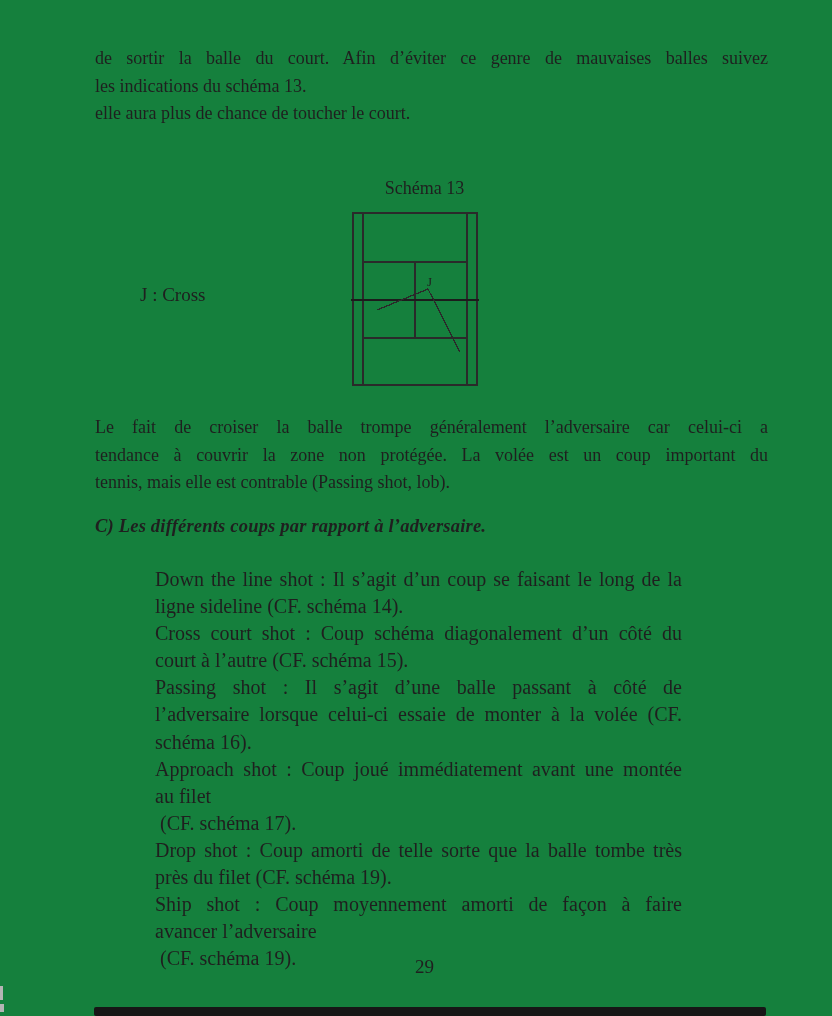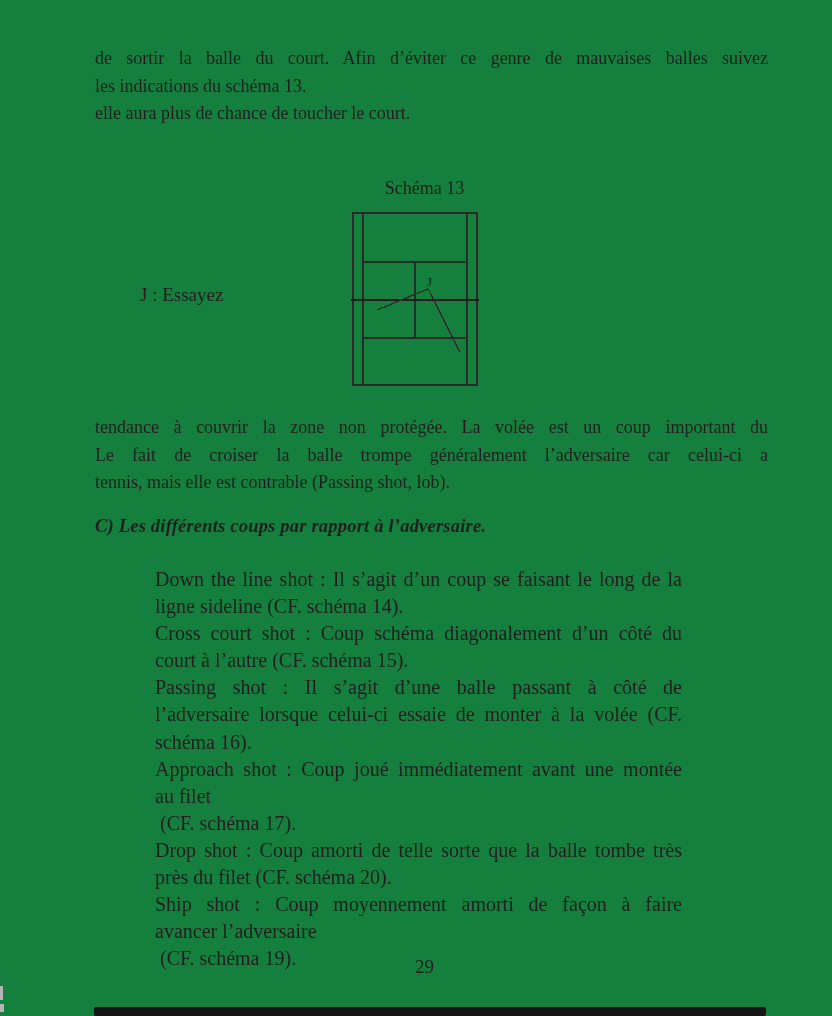--- a/index.html
+++ b/index.html
@@ -94,21 +94,21 @@
 <div id="page">
 
   <div id="intro-paragraph" class="tblock">
       <div class="line just">de sortir la balle du court. Afin d’éviter ce genre de mauvaises balles suivez</div>
       <div class="line">les indications du schéma 13.</div>
       <div class="line">elle aura plus de chance de toucher le court.</div>
     </div>
 
   <div id="schema-title">Schéma 13</div>
 
-  <div id="legend-label">J : Essayez</div>
+  <div id="legend-label">J : Cross</div>
 
   <svg id="court-diagram" width="138" height="180" viewBox="0 0 138 180">
 
     <rect x="7" y="4" width="124" height="172" fill="none" stroke="#2a2a2a" stroke-width="1.4"></rect>
 
     <line x1="17" y1="4" x2="17" y2="176" stroke="#2a2a2a" stroke-width="1.2"></line>
     <line x1="121" y1="4" x2="121" y2="176" stroke="#2a2a2a" stroke-width="1.2"></line>
 
     <line x1="17" y1="53" x2="121" y2="53" stroke="#2a2a2a" stroke-width="1.3"></line>
     <line x1="17" y1="129" x2="121" y2="129" stroke="#2a2a2a" stroke-width="1.3"></line>
@@ -117,40 +117,40 @@
 
     <line x1="5" y1="91" x2="133" y2="91" stroke="#1c1c1c" stroke-width="2.6"></line>
 
     <line x1="82" y1="80" x2="31" y2="101" stroke="#2a2a2a" stroke-width="1.3"></line>
     <line x1="82" y1="80" x2="114" y2="143" stroke="#2a2a2a" stroke-width="1.3"></line>
 
     <text x="81" y="77" font-size="13" font-family="Liberation Serif, serif" fill="#1f1f1f">J</text>
   </svg>
 
   <div id="after-schema-paragraph" class="tblock">
+      <div class="line just">Le fait de croiser la balle trompe généralement l’adversaire car celui-ci a</div>
       <div class="line just">tendance à couvrir la zone non protégée. La volée est un coup important du</div>
-      <div class="line just">Le fait de croiser la balle trompe généralement l’adversaire car celui-ci a</div>
       <div class="line">tennis, mais elle est contrable (Passing shot, lob).</div>
     </div>
 
   <div id="section-heading">C) Les différents coups par rapport à l’adversaire.</div>
 
   <div id="shots-block" class="tblock">
       <div class="line just">Down the line shot : Il s’agit d’un coup se faisant le long de la</div>
       <div class="line">ligne sideline (CF. schéma 14).</div>
       <div class="line just">Cross court shot : Coup schéma diagonalement d’un côté du</div>
       <div class="line">court à l’autre (CF. schéma 15).</div>
       <div class="line just">Passing shot : Il s’agit d’une balle passant à côté de</div>
       <div class="line just">l’adversaire lorsque celui-ci essaie de monter à la volée (CF.</div>
       <div class="line">schéma 16).</div>
       <div class="line just">Approach shot : Coup joué immédiatement avant une montée</div>
       <div class="line">au filet</div>
       <div class="line"> (CF. schéma 17).</div>
       <div class="line just">Drop shot : Coup amorti de telle sorte que la balle tombe très</div>
-      <div class="line">près du filet (CF. schéma 20).</div>
+      <div class="line">près du filet (CF. schéma 19).</div>
       <div class="line just">Ship shot : Coup moyennement amorti de façon à faire</div>
       <div class="line">avancer l’adversaire</div>
       <div class="line"> (CF. schéma 19).</div>
     </div>
 
   <div id="page-number">29</div>
 
   <div id="scan-edge-bar"></div>
   <div id="speck-1" class="scan-speck"></div>
   <div id="speck-2" class="scan-speck"></div>

